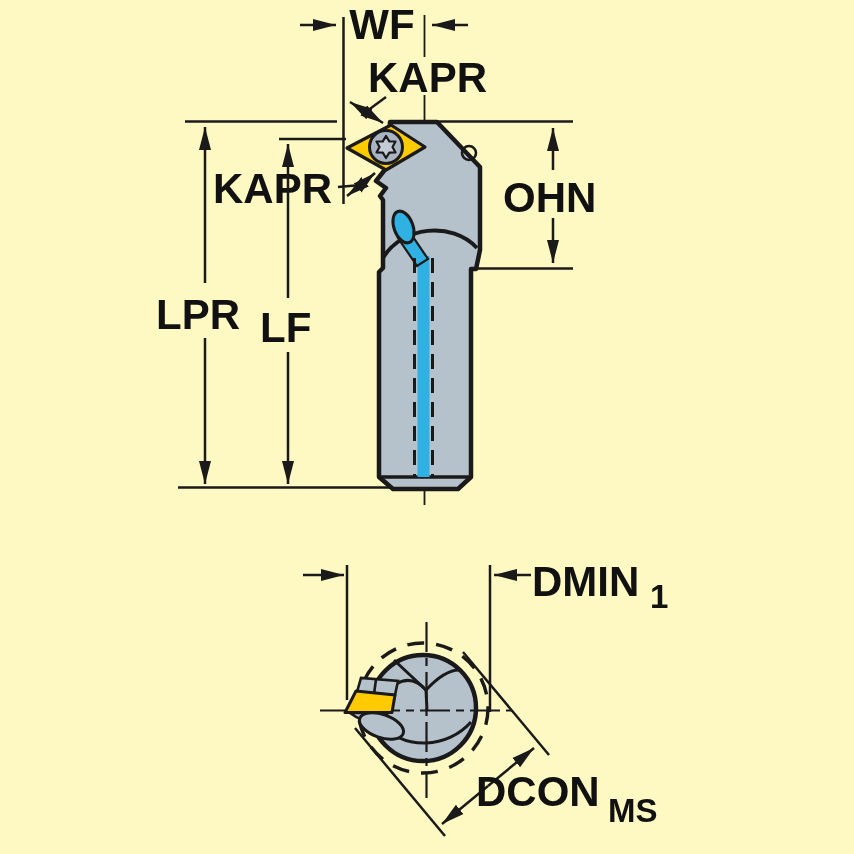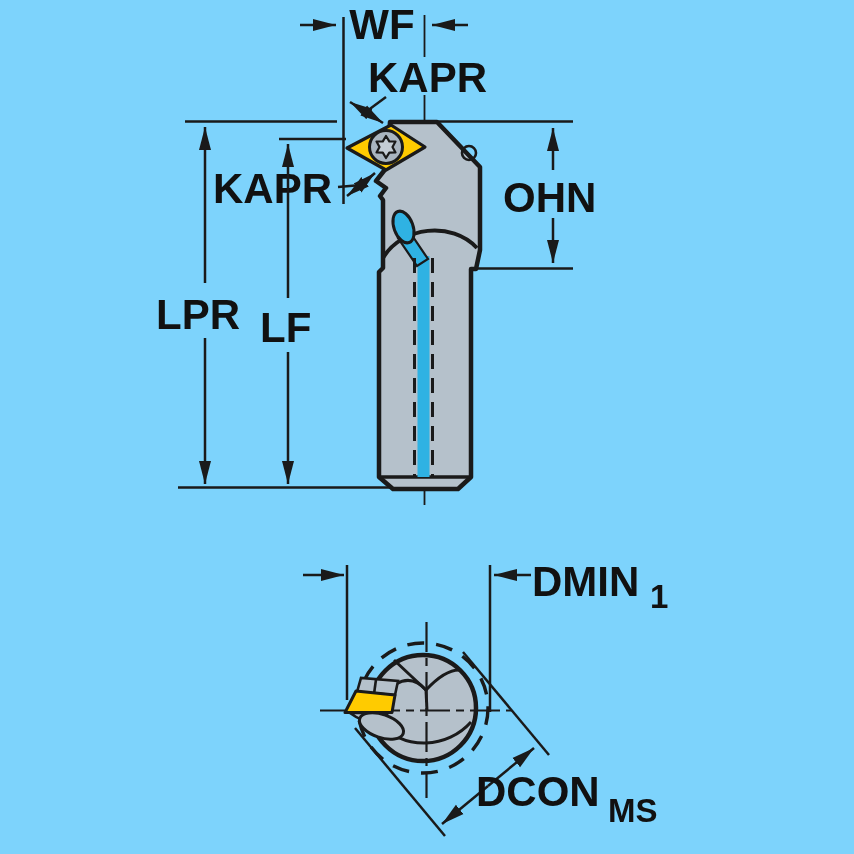--- a/index.html
+++ b/index.html
@@ -1,16 +1,16 @@
 <!DOCTYPE html>
 <html><head>
 <meta charset="utf-8">
 <style>
   html,body{margin:0;padding:0;background:#ffffff;}
-  .stage{width:854px;height:854px;position:relative;background:#7dd3fc;overflow:hidden;}
+  .stage{width:854px;height:854px;position:relative;background:#fef9c3;overflow:hidden;}
   svg{display:block;}
   .dim-label{font-family:"Liberation Sans",sans-serif;font-weight:bold;font-size:42px;fill:#111;}
   .dim-sub{font-family:"Liberation Sans",sans-serif;font-weight:bold;font-size:33px;fill:#111;}
   .dimline{stroke:#1a1a1a;stroke-width:2.5;fill:none;}
   .thin-center{stroke:#1a1a1a;stroke-width:1.8;fill:none;}
   .outline{stroke:#1a1a1a;fill:none;}
 </style>
 </head>
 <body>
 

